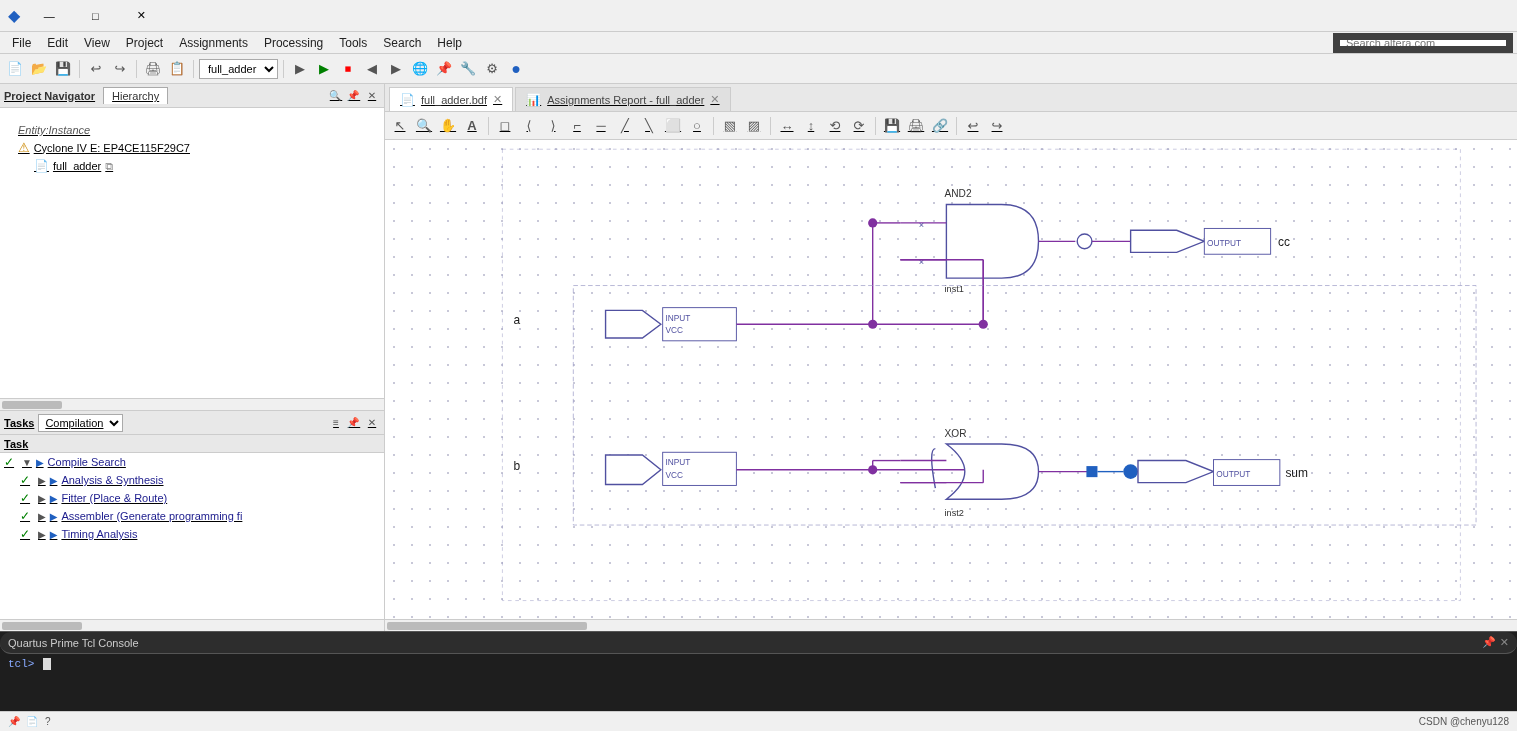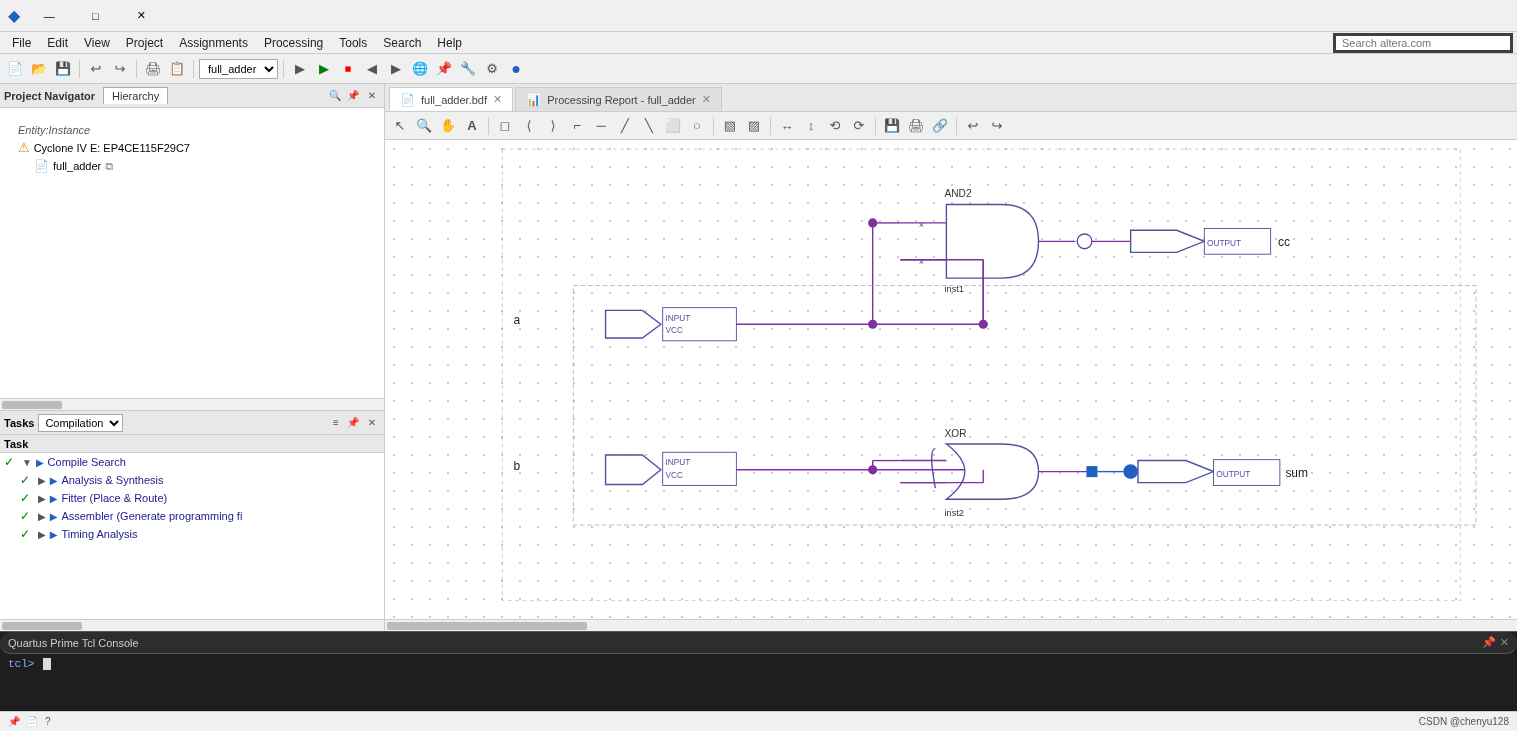--- a/index.html
+++ b/index.html
@@ -54,21 +54,21 @@
       color: #555;
     }
     .tb-sep { width: 1px; height: 18px; background: #ccc; margin: 0 3px; }
     .tb-select {
       height: 20px; padding: 0 4px; font-size: 11px;
       border: 1px solid #aaa; background: white;
     }
     #search-box {
       margin-left: auto;
       height: 20px; padding: 0 6px; font-size: 11px;
-      border: 3px solid #404040; background: white; width: 180px;
+      border: 7px solid #404040; background: white; width: 180px;
     }
 
     
     #main-layout {
       display: flex;
       height: calc(731px - 32px - 22px - 30px - 28px - 80px);
     }
 
     
     #left-panel {
@@ -321,21 +321,21 @@
   <div class="tb-btn" style="color:red;">⏹</div>
   <div class="tb-btn">◀</div>
   <div class="tb-btn">▶</div>
   <div class="tb-btn">🌐</div>
   <div class="tb-btn">📌</div>
   <div class="tb-btn">🔧</div>
   <div class="tb-btn">⚙</div>
   <div class="tb-btn" style="color:#2060c0; font-size:16px;">●</div>
 </div>
 
-<div id="main-layout" style="display:flex; height: calc(731px - 32px - 22px - 30px - 20px - 80px);">
+<div id="main-layout" style="display:flex; height: calc(731px - 32px - 22px - 30px - 20px - 80px); text-decoration: underline;">
 
   <div id="left-panel">
 
     <div id="project-nav" style="flex:1; display:flex; flex-direction:column; border-bottom:1px solid #ccc;">
       <div class="panel-header">
         <span style="font-size:11px; font-weight:bold;">Project Navigator</span>
         <div style="margin-left:4px; display:flex; align-items:center; gap:2px;">
           <div class="panel-header-tab active">Hierarchy</div>
         </div>
         <div class="panel-controls">
@@ -422,21 +422,21 @@
   <div id="editor-area">
 
     <div id="tab-bar">
       <div class="editor-tab active">
         <span class="tab-icon">📄</span>
         <span>full_adder.bdf</span>
         <span class="tab-close">✕</span>
       </div>
       <div class="editor-tab" style="background:#e0e0e0;">
         <span class="tab-icon" style="color:#2060c0;">📊</span>
-        <span>Processing Report - full_adder</span>
+        <span>Assignments Report - full_adder</span>
         <span class="tab-close">✕</span>
       </div>
     </div>
 
     <div id="bdf-toolbar">
       <div class="tb-btn">↖</div>
       <div class="tb-btn">🔍</div>
       <div class="tb-btn">✋</div>
       <div class="tb-btn" style="font-weight:bold;">A</div>
       <div class="tb-sep"></div>

